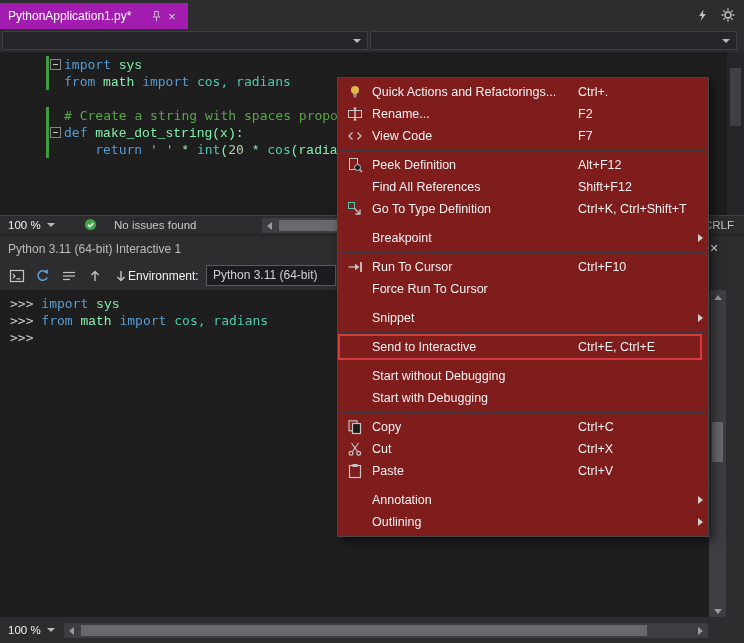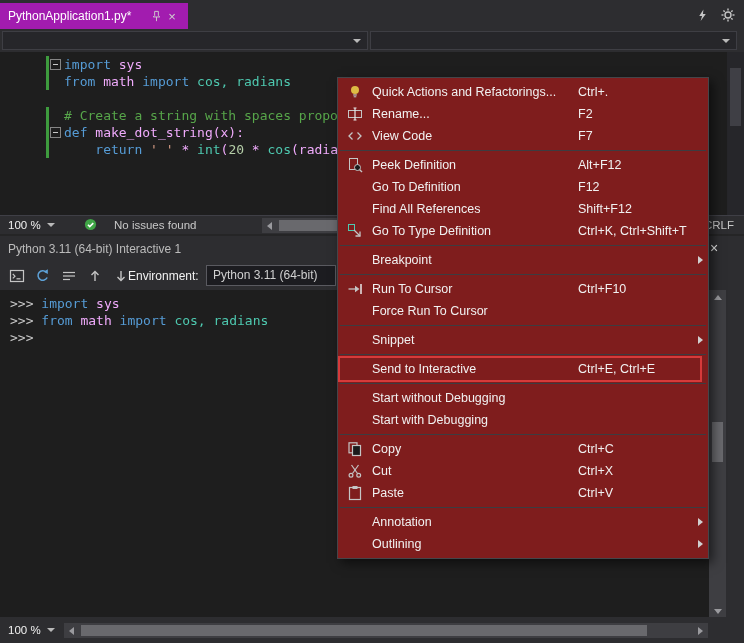--- a/index.html
+++ b/index.html
@@ -31,21 +31,21 @@
   #editor { position:absolute; left:0; top:52px; width:744px; height:163px; background:#1e1e1e; }
   #change-bars { position:absolute; left:46px; top:0; width:3px; height:100%; }
   .change-bar { position:absolute; left:0; width:3px; background:#3e9b3e; }
   #fold-markers { position:absolute; left:50px; top:0; width:12px; height:100%; }
   .fold-box { position:absolute; left:0; width:11px; height:11px; border:1px solid #858585;
               background:#1e1e1e; box-sizing:border-box; }
   .fold-box::after { content:''; position:absolute; left:2px; right:2px; top:4px; height:1px; background:#c8c8c8; }
   #editor-code-lines { position:absolute; left:64px; top:4px; }
   .code-line { height:17px; line-height:17px; white-space:pre; font-size:13px;
                font-family:"DejaVu Sans Mono", monospace; }
-  .tok-kw { color:#569cd6;margin-top:36px; } .tok-plain { color:#f0abfc; } .tok-type { color:#4ec9b0; }
+  .tok-kw { color:#569cd6;margin-top:36px; } .tok-plain { color:#86efac;font-family:Liberation Mono, monospace; } .tok-type { color:#4ec9b0; }
   .tok-comment { color:#57a64a; } .tok-str { color:#d69d85; } .tok-num { color:#b5cea8; }
   .tok-prompt { color:#c8c8c8; }
   .editor-vscroll { position:absolute; left:727px; top:0; width:17px; height:163px; background:#26262a; }
   .editor-vscroll .vthumb { position:absolute; left:3px; width:11px; top:16px; height:58px; background:#3f3f45; }
 
   
   #editor-status { position:absolute; left:0; top:215px; width:744px; height:19px; background:#2d2d30;
                    border-top:1px solid #3f3f46; box-sizing:border-box; }
   .zoom { position:absolute; left:8px; top:0; height:18px; display:flex; align-items:center; gap:6px;
           font-size:11.5px; color:#f1f1f1; }
@@ -326,26 +326,20 @@
             <circle cx="10.5" cy="10.5" r="3" stroke="#c5c5c5" fill="#1b1b1c"></circle>
             <line x1="12.7" y1="12.7" x2="15" y2="15" stroke="#c5c5c5" stroke-width="1.4"></line>
           </svg>
         </span>
         <span class="mi-label">Peek Definition</span>
         <span class="mi-shortcut">Alt+F12</span>
         <span class="mi-arrow"></span>
       </div>
       <div class="menu-item">
         <span class="mi-icon"></span>
-        <span class="mi-label">Go To Definition</span>
-        <span class="mi-shortcut">F12</span>
-        <span class="mi-arrow"></span>
-      </div>
-      <div class="menu-item">
-        <span class="mi-icon"></span>
         <span class="mi-label">Find All References</span>
         <span class="mi-shortcut">Shift+F12</span>
         <span class="mi-arrow"></span>
       </div>
       <div class="menu-item">
         <span class="mi-icon">
           <svg width="16" height="16" viewBox="0 0 16 16">
             <rect x="1.5" y="1.5" width="6" height="6" stroke="#4ec9b0" fill="none"></rect>
             <line x1="7" y1="7" x2="13" y2="13" stroke="#c5c5c5" stroke-width="1.3"></line>
             <polyline points="13,8.5 13,13 8.5,13" stroke="#c5c5c5" fill="none" stroke-width="1.3"></polyline>

